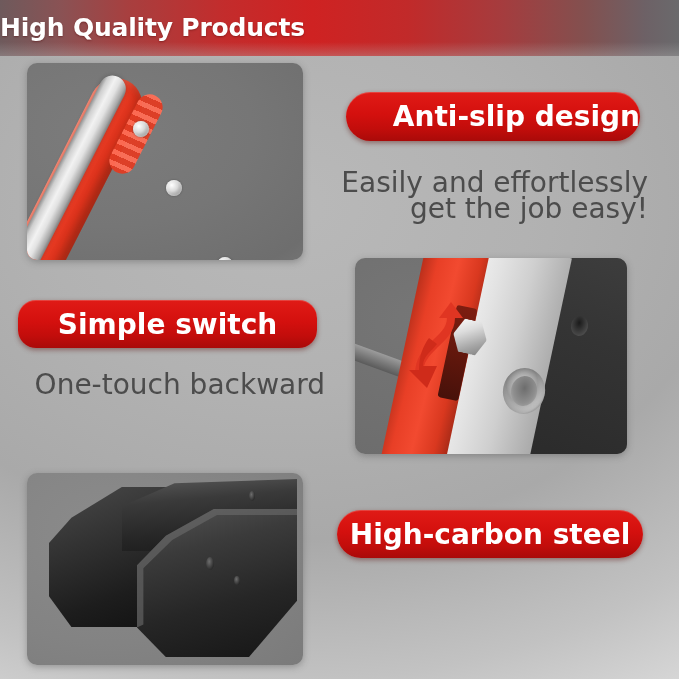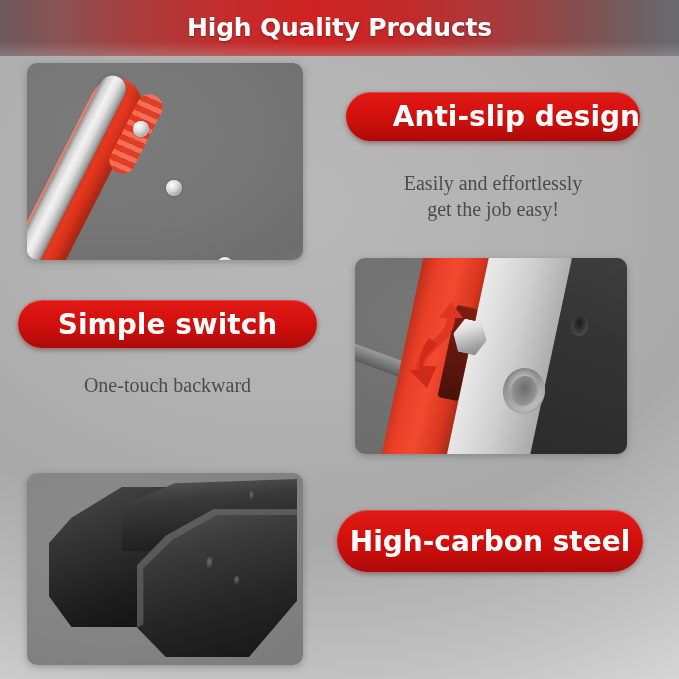--- a/index.html
+++ b/index.html
@@ -22,21 +22,21 @@
         #6e5a5c 0%, #8a5254 9%, #a83f3f 19%, #c32c2c 33%,
         #cf2222 46%, #c12a2a 60%, #a53c3e 74%, #83504f 86%, #6d6166 95%, #6a6a6c 100%);
     overflow:hidden;
   }
   #header:after{
     content:"";position:absolute;left:0;right:0;bottom:0;height:14px;
     background:linear-gradient(180deg, rgba(255,255,255,0) 0%, rgba(180,180,180,.35) 100%);
   }
   #header-title{
     position:relative;z-index:2;
-    width:679px;text-align:center;
+    width:679px;text-align:left;
     line-height:56px;
     color:#ffffff;
     font-size:25px;font-weight:bold;
     letter-spacing:-0.2px;
     text-shadow:0 1px 2px rgba(80,10,10,.45);
   }
 
   
   .panel{
     position:absolute;
@@ -169,31 +169,30 @@
     position:absolute;
     display:flex;align-items:center;justify-content:center;
     background:linear-gradient(180deg,#e01b16 0%, #d4100e 45%, #c20d0b 75%, #a90a09 100%);
     border-radius:999px;
     color:#ffffff;
     font-weight:bold;
     white-space:nowrap;
     box-shadow:0 2px 5px rgba(90,15,12,.45), inset 0 1px 0 rgba(255,255,255,.18);
   }
   #badge-antislip{left:346px;top:92px;width:294px;height:49px;font-size:28px;justify-content:flex-end;}
-  #badge-simple{left:18px;top:300px;width:299px;height:48px;font-size:28px;}
-  #badge-steel{left:337px;top:510px;width:306px;height:62px;font-size:28px;}
+  #badge-simple{left:18px;top:300px;width:299px;height:48px;font-size:28px;border-radius:18px;}
+  #badge-steel{left:337px;top:510px;width:306px;height:48px;font-size:28px;}
 
   .caption{
     position:absolute;
-    text-align:center;
+    text-align:right;
     color:#4c4c4c;
-    font-size:20px;
+    font-size:28px;
     line-height:26px;
     font-weight:normal;
-    font-family:Liberation Serif, serif;
   }
   #cap-antislip{left:338px;top:170px;width:310px;}
   #cap-simple{left:10px;top:372px;width:315px;}
   #cap-steel{left:330px;top:578px;width:320px;}
   .caption .l2{display:block;}
 </style>
 </head>
 <body>
 
 <div id="page">

